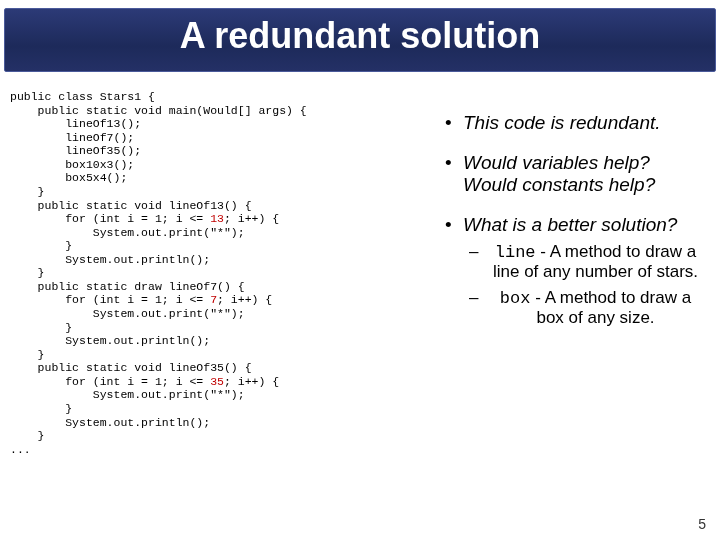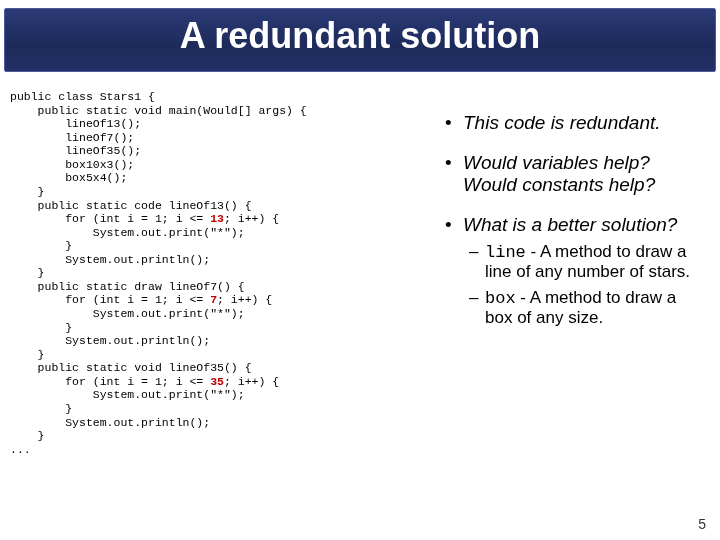--- a/index.html
+++ b/index.html
@@ -40,21 +40,21 @@
     position: absolute;
     top: 90px;
     left: 10px;
     width: 420px;
     font-family: "Courier New", Courier, monospace;
     font-size: 11.5px;
     line-height: 1.18;
     white-space: pre;
     color: #000;
   }
-  .code-block .num { color: #c00000; font-weight: bold; }
+  .code-block .num { color: #c00000; font-weight: normal; }
   .bullets {
     position: absolute;
     top: 112px;
     left: 445px;
     right: 14px;
     font-family: Verdana, Geneva, sans-serif;
     color: #000;
   }
   .b1 {
     font-size: 19px;
@@ -69,21 +69,21 @@
   .b2 {
     font-size: 17px;
     margin-left: 24px;
     margin-bottom: 6px;
     display: flex;
   }
   .b2 .dash {
     width: 16px;
     flex-shrink: 0;
   }
-  .b2 .txt { flex: 1; }
+  .b2 .txt { flex: 1; text-align: center; }
   .b2 .mono { font-family: "Courier New", Courier, monospace; }
   .pagenum {
     position: absolute;
     bottom: 8px;
     right: 14px;
     font-size: 14px;
     color: #333;
     font-family: Arial, sans-serif;
   }
 </style>
@@ -97,21 +97,21 @@
   </div>
 
   <div class="code-block"><span>public class Stars1 {</span>
 <span>    public static void main(Would[] args) {</span>
 <span>        lineOf13();</span>
 <span>        lineOf7();</span>
 <span>        lineOf35();</span>
 <span>        box10x3();</span>
 <span>        box5x4();</span>
 <span>    }</span>
-<span>    public static code lineOf13() {</span>
+<span>    public static void lineOf13() {</span>
 <span>        for (int i = 1; i &lt;= </span><span class="num">13</span><span>; i++) {</span>
 <span>            System.out.print("*");</span>
 <span>        }</span>
 <span>        System.out.println();</span>
 <span>    }</span>
 <span>    public static draw lineOf7() {</span>
 <span>        for (int i = 1; i &lt;= </span><span class="num">7</span><span>; i++) {</span>
 <span>            System.out.print("*");</span>
 <span>        }</span>
 <span>        System.out.println();</span>

